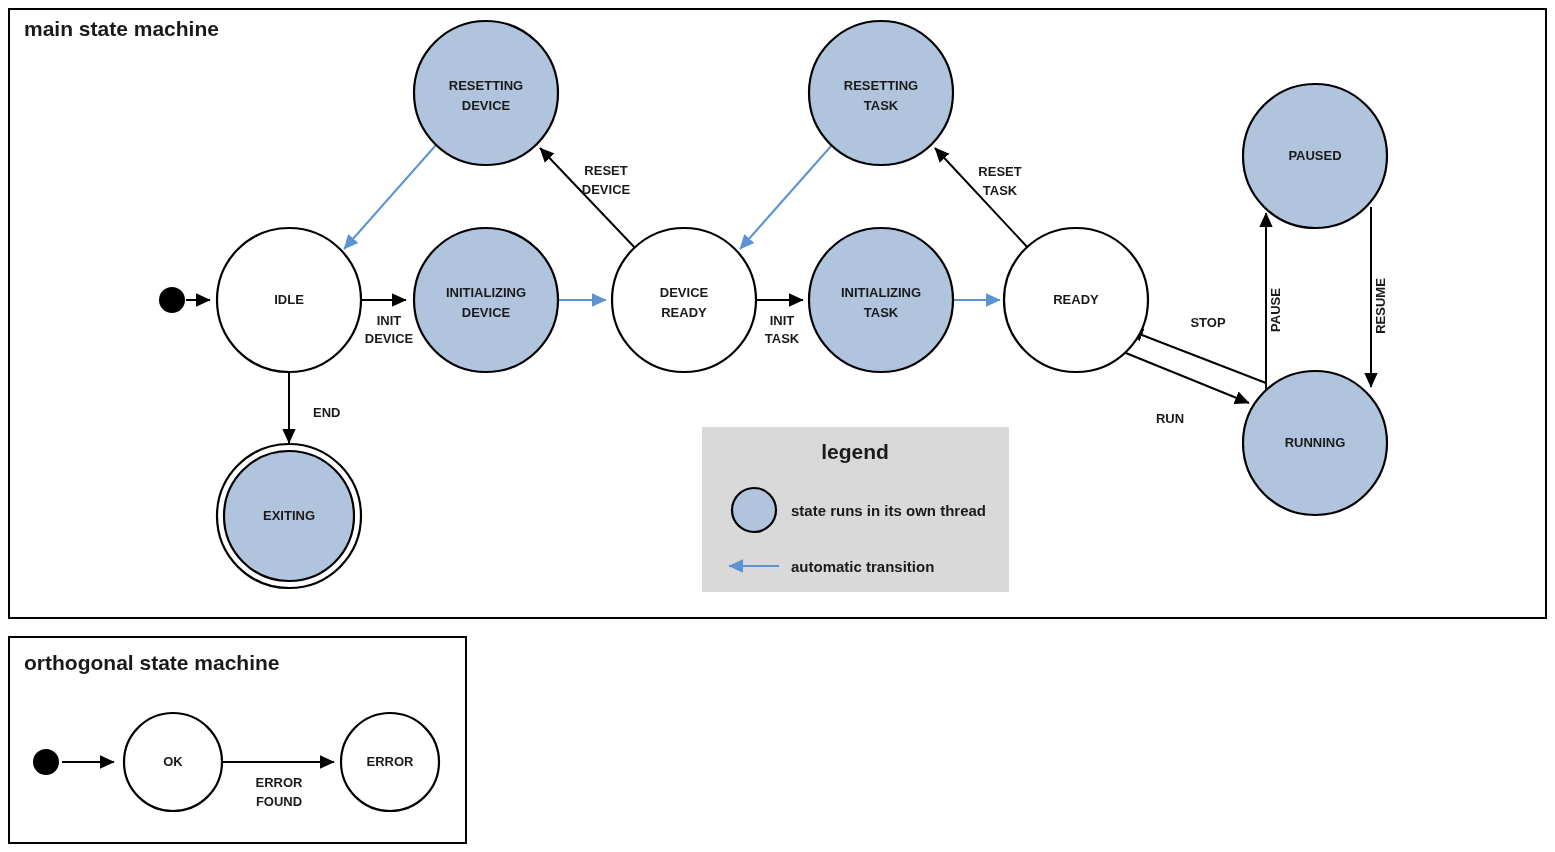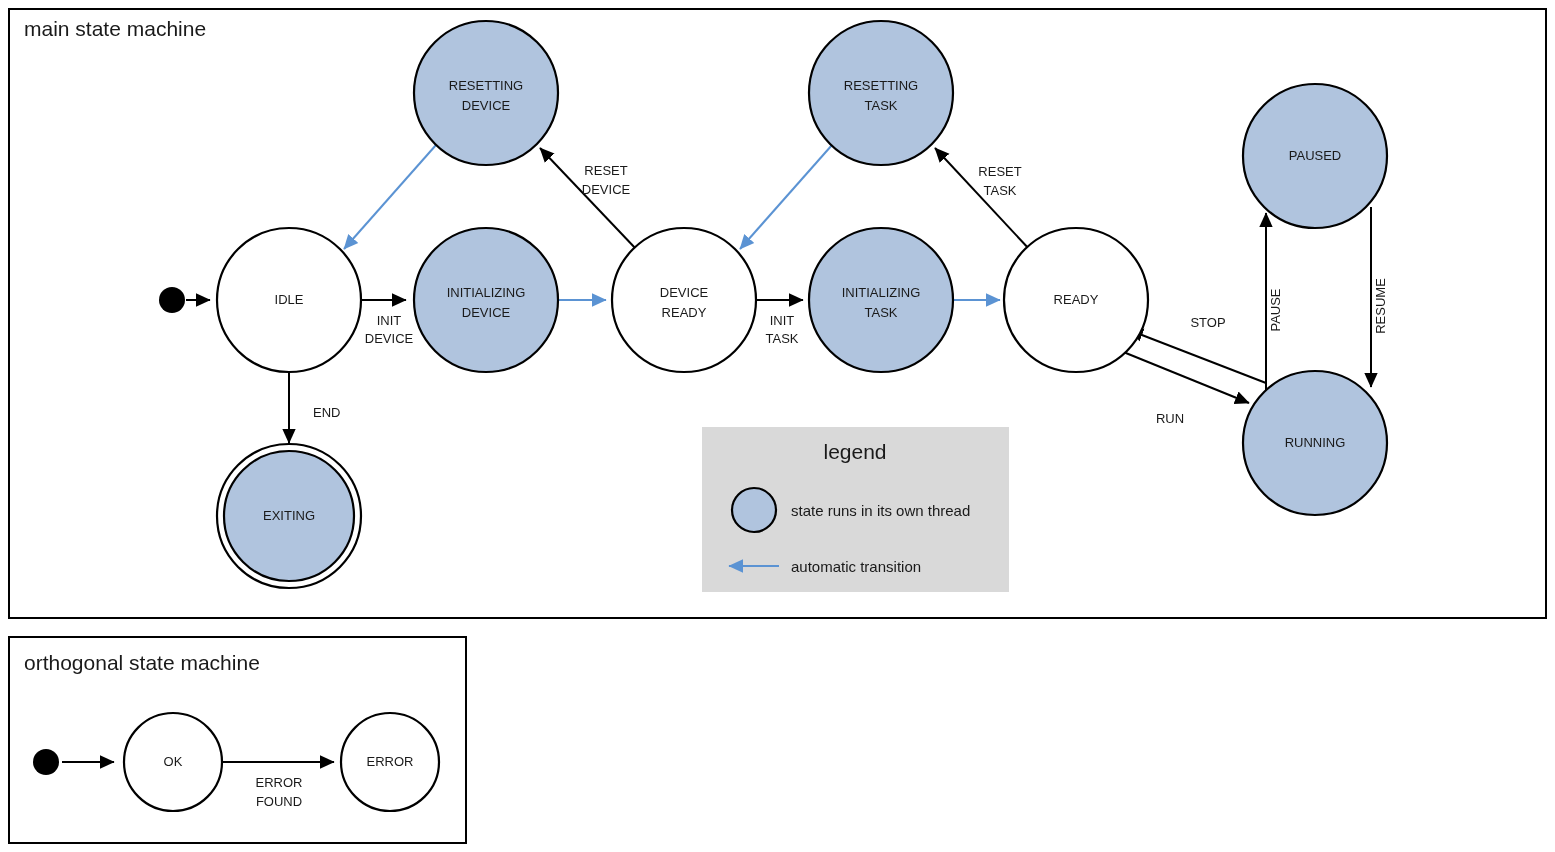--- a/index.html
+++ b/index.html
@@ -10,20 +10,21 @@
   body {
     width: 1555px;
     height: 852px;
     font-family: "Liberation Sans", sans-serif;
     overflow: hidden;
   }
   #root {
     position: relative;
     width: 1297px;
     height: 852px;
+    font-weight: bold;
   }
   svg.diagram {
     position: absolute;
     left: 0;
     top: 0;
     width: 1555px;
     height: 852px;
     display: block;
   }
   .frame {

